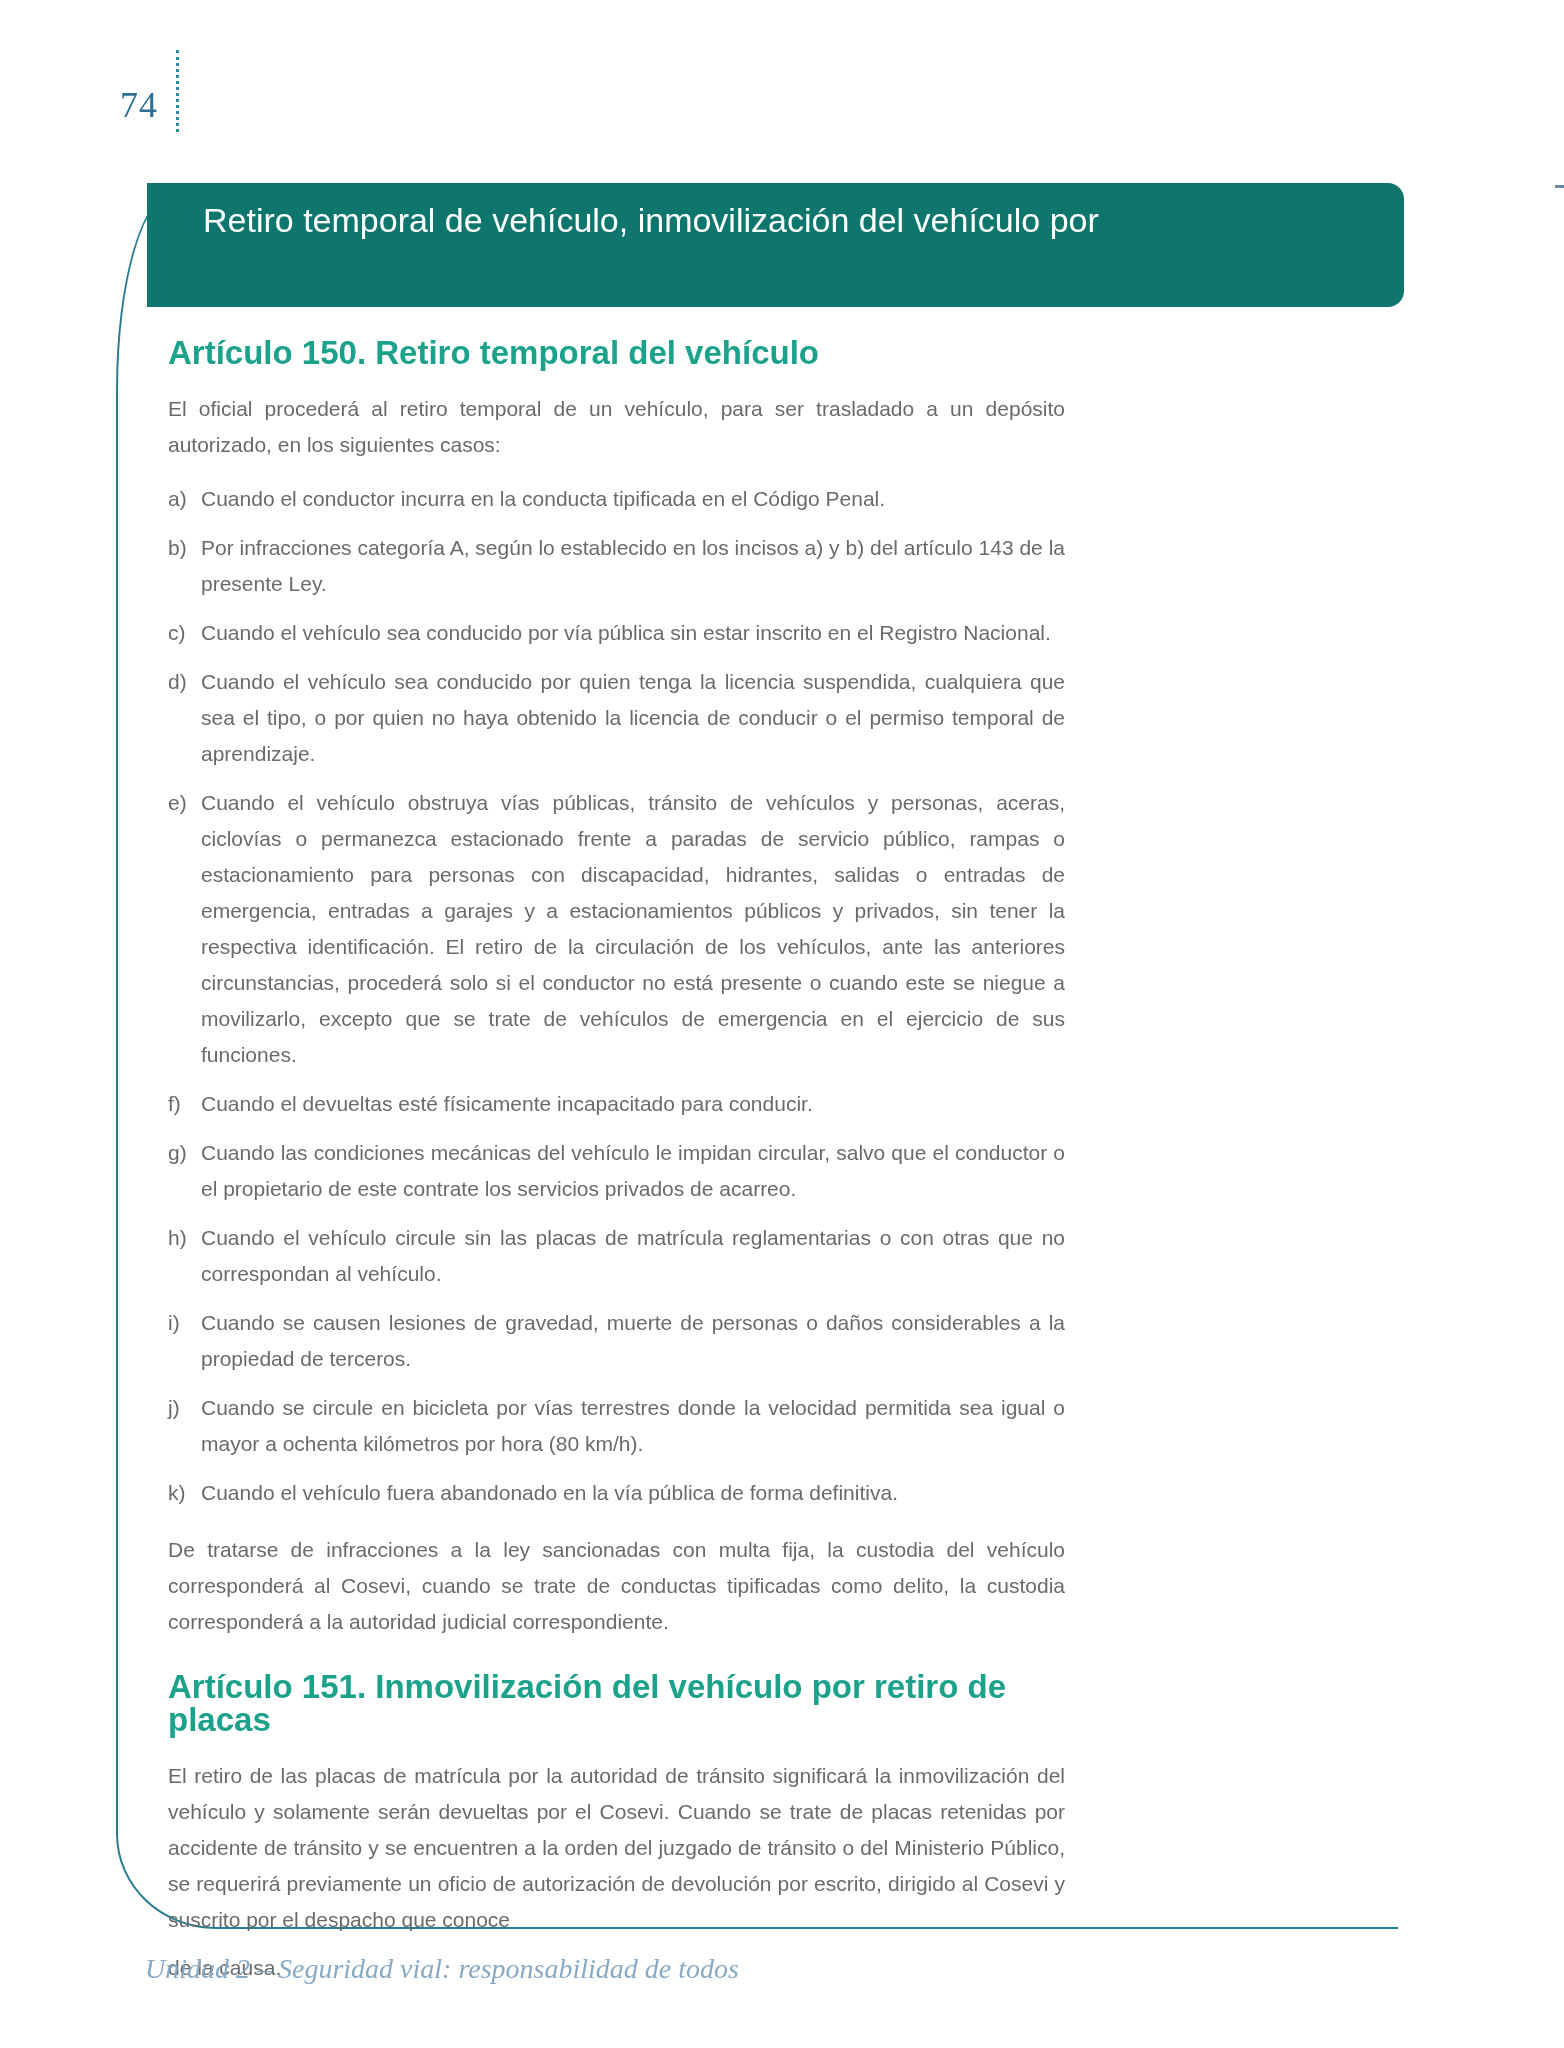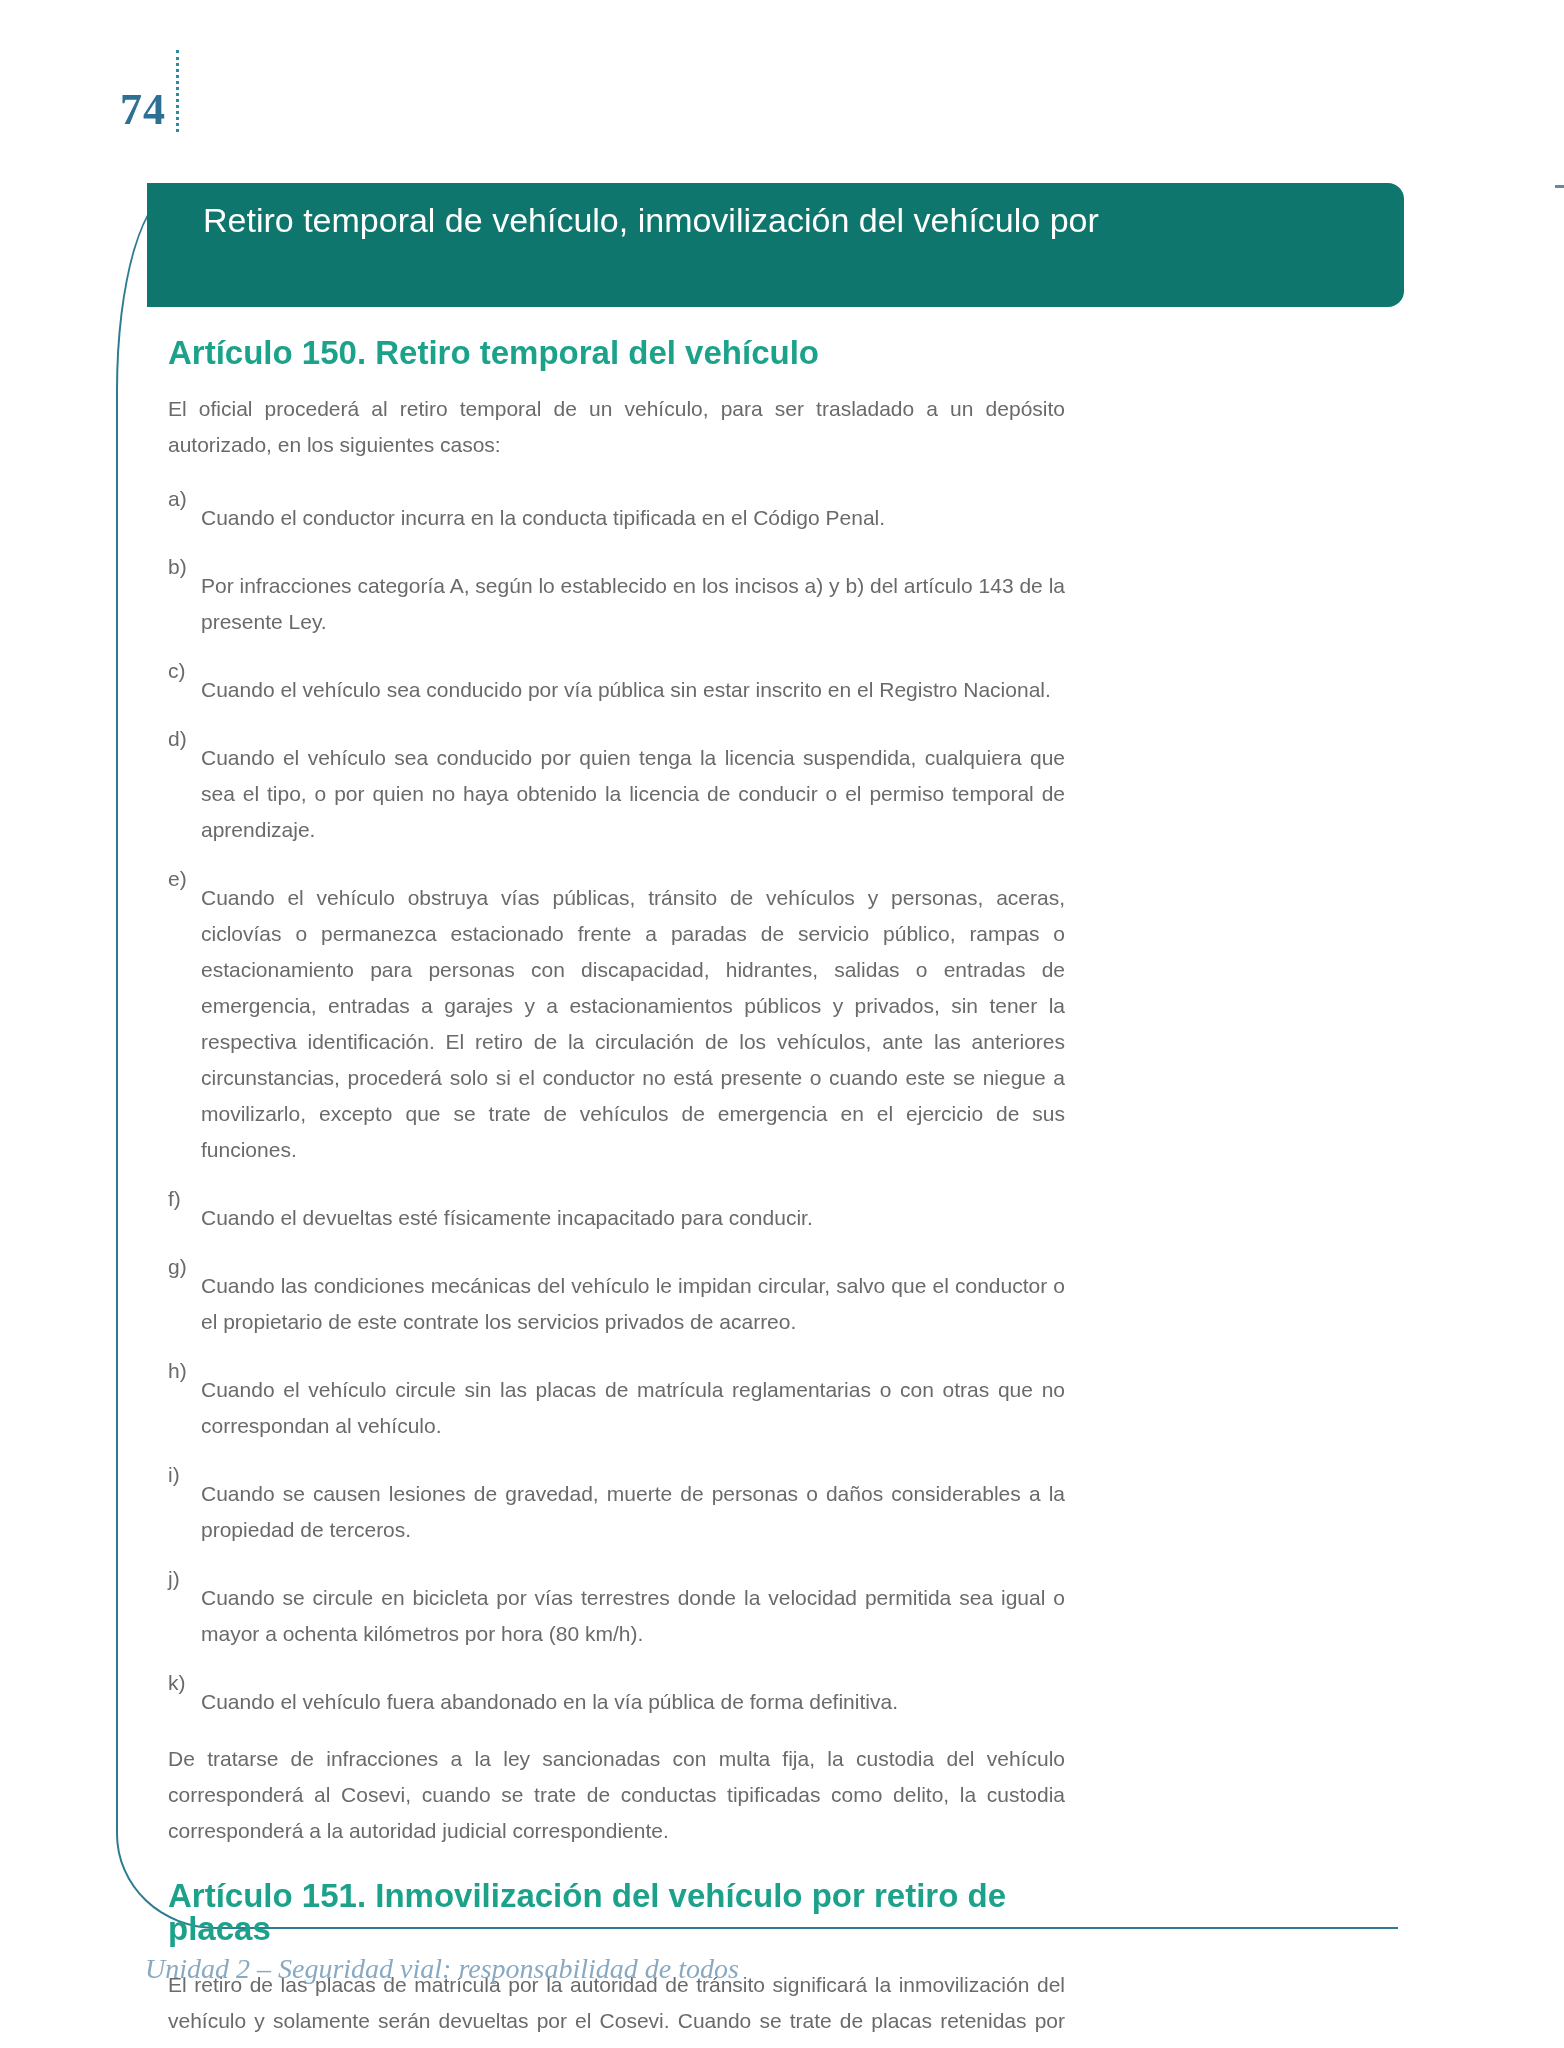--- a/index.html
+++ b/index.html
@@ -10,22 +10,22 @@
     background:#ffffff;
     overflow:hidden;
     font-family:"Liberation Sans", sans-serif;
   }
 
   
   .page-number{
     position:absolute;
     left:120px; top:84px;
     font-family:"Liberation Serif", serif;
-    font-weight:700;
-    font-size:44px;
+    font-weight:400;
+    font-size:36px;
     color:#2d7094;
     letter-spacing:1px;
   }
   .dotted-rule{
     position:absolute;
     left:176px; top:50px;
     height:82px; width:0;
     border-left:3px dotted #2f8aa0;
   }
 
@@ -97,21 +97,20 @@
     display:flex;
     margin:0 0 13px 0;
   }
   .list-item .letter{
     flex:0 0 33px;
     width:33px;
   }
   .list-item .item-text{
     flex:1;
     text-align:justify;
-    margin-top:19px;
   }
   .closing{ margin-top:21px; margin-bottom:0; }
   .body-151{ margin:0; }
   .last-line{ margin-top:12px; }
 
   
   .footer{
     position:absolute;
     left:145px; top:1953px;
     font-family:"Liberation Serif", serif;

